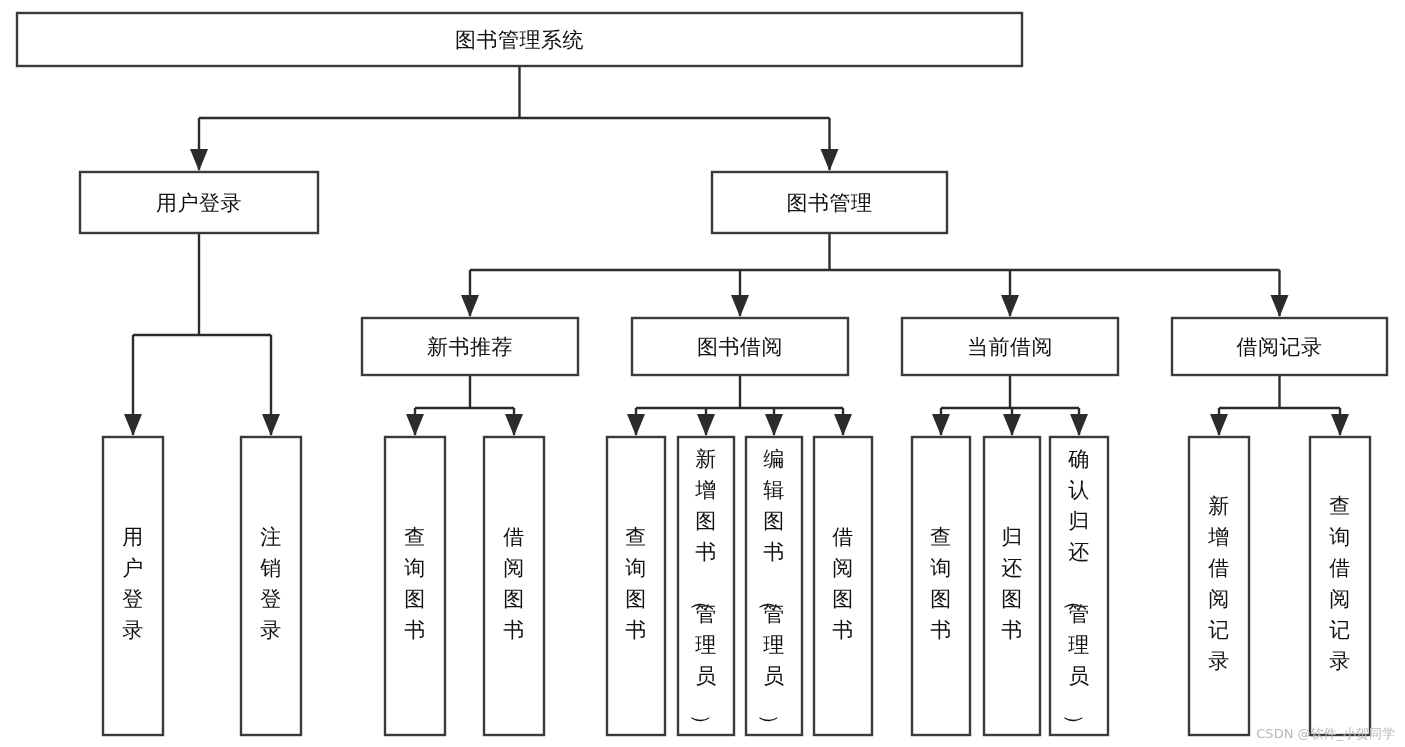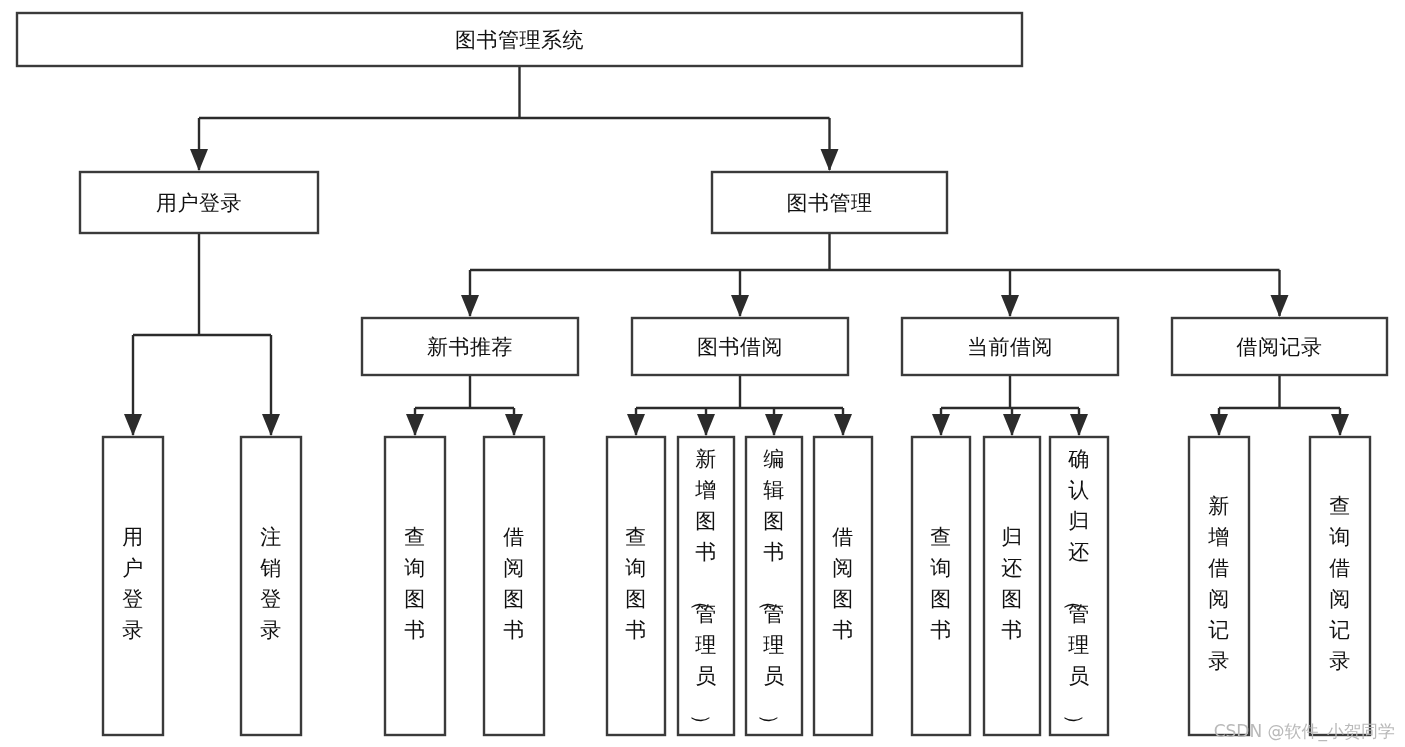--- a/index.html
+++ b/index.html
@@ -56,21 +56,21 @@
   }
   .arrow-head {
     fill: #2b2b2b;
     stroke: none;
   }
   .watermark {
     position: absolute;
     right: 10px;
     bottom: 4px;
     font-family: "DejaVu Sans", "Liberation Sans", sans-serif;
-    font-size: 17px;
+    font-size: 13px;
     color: #b9b9b9;
     white-space: nowrap;
     user-select: none;
   }
 </style>
 </head>
 <body>
 
 <div id="diagram-root">
 

